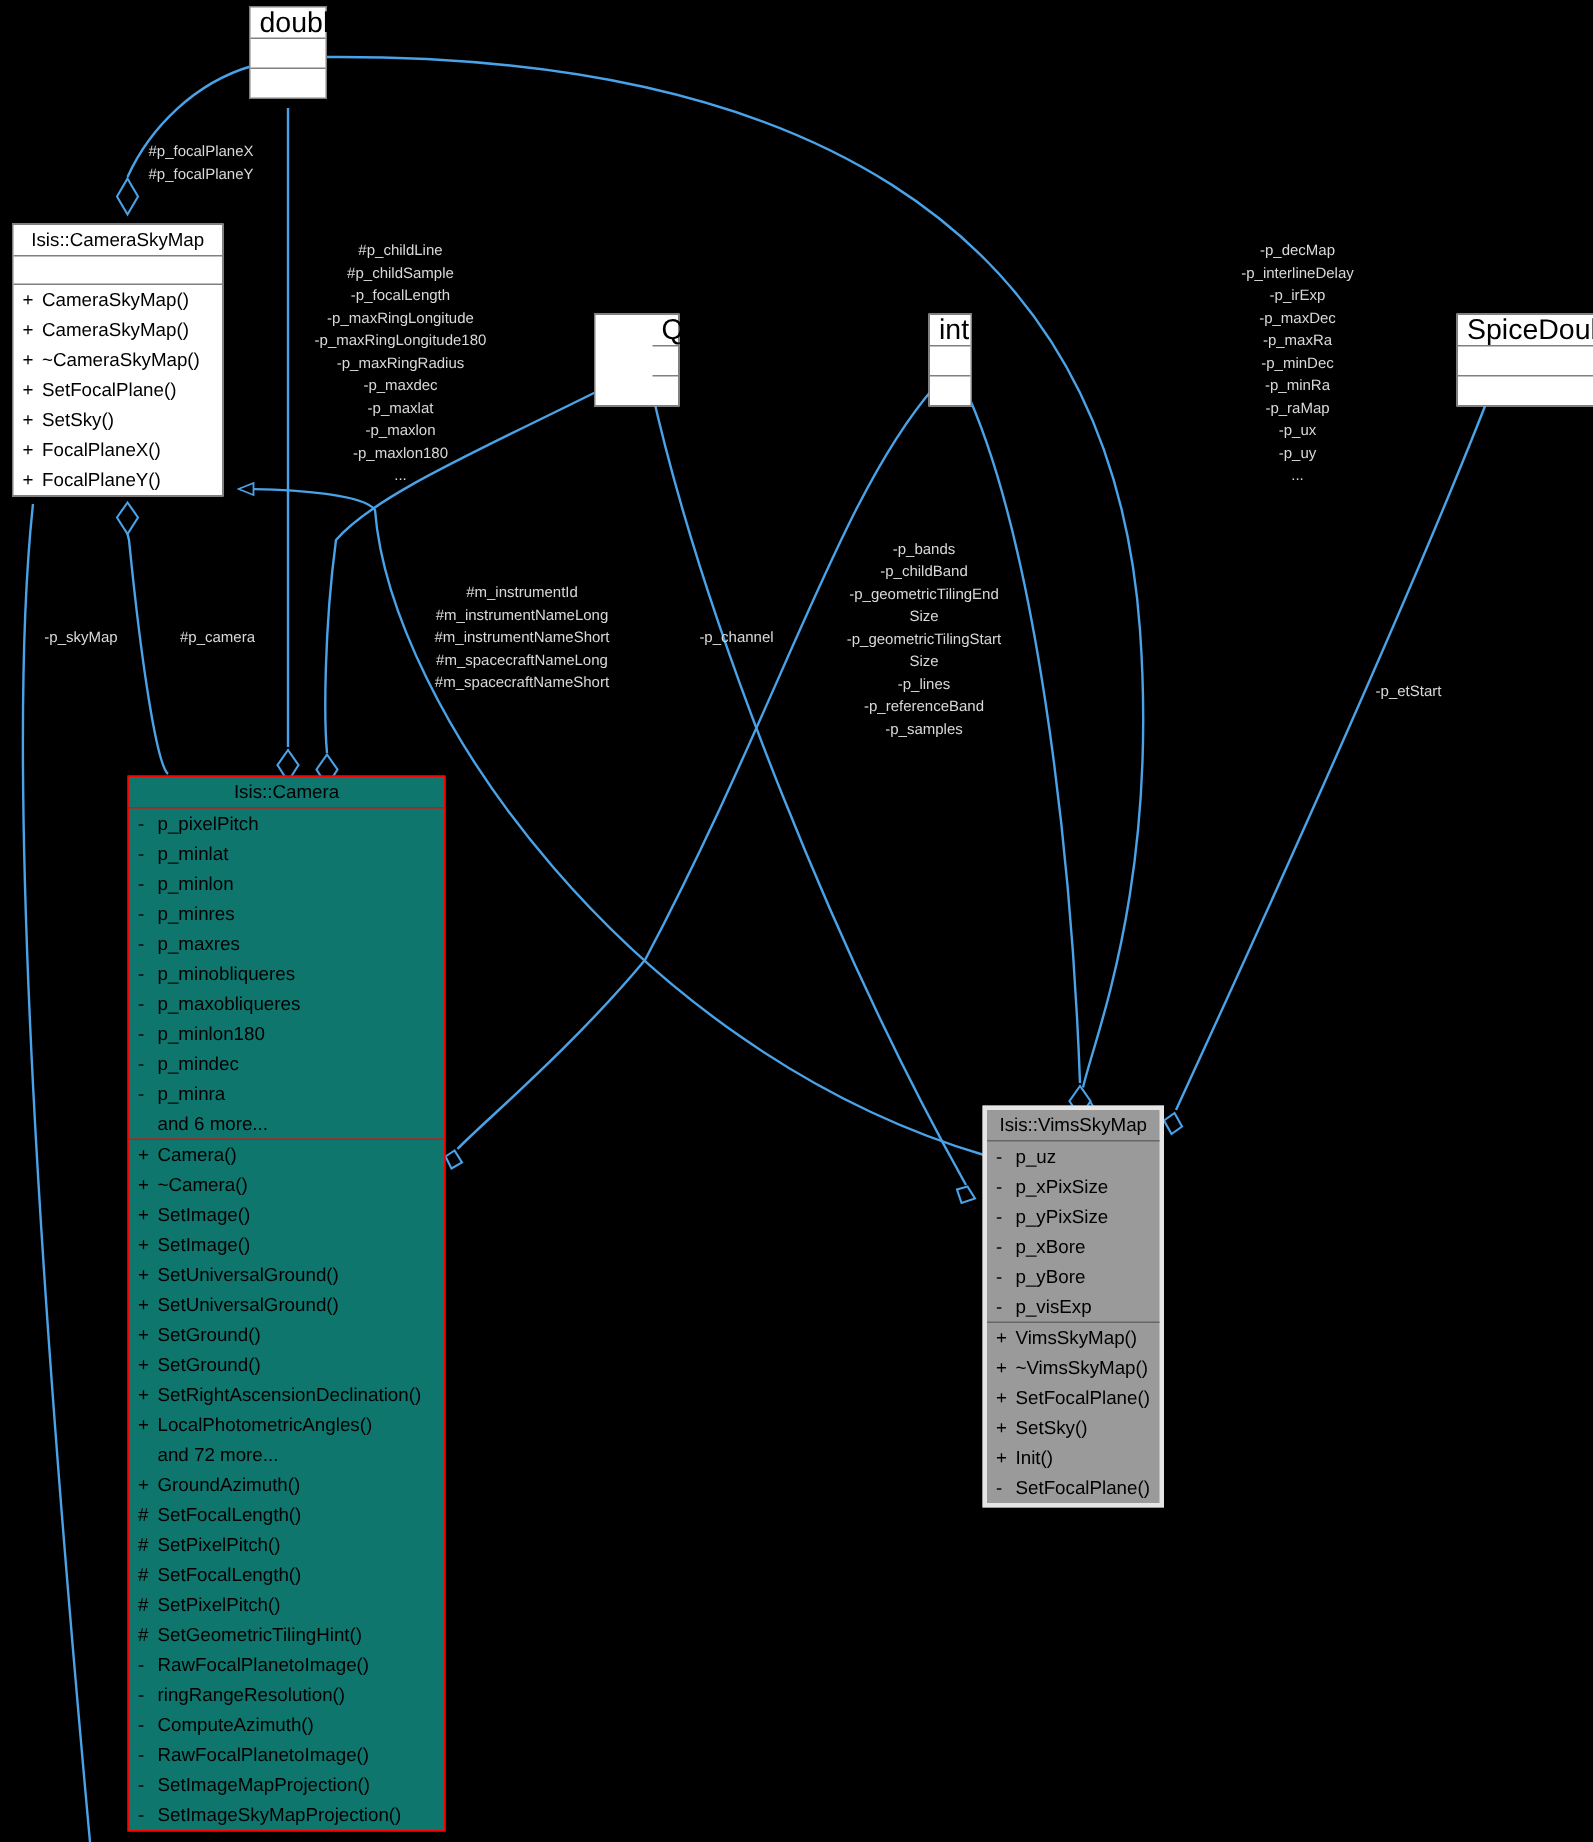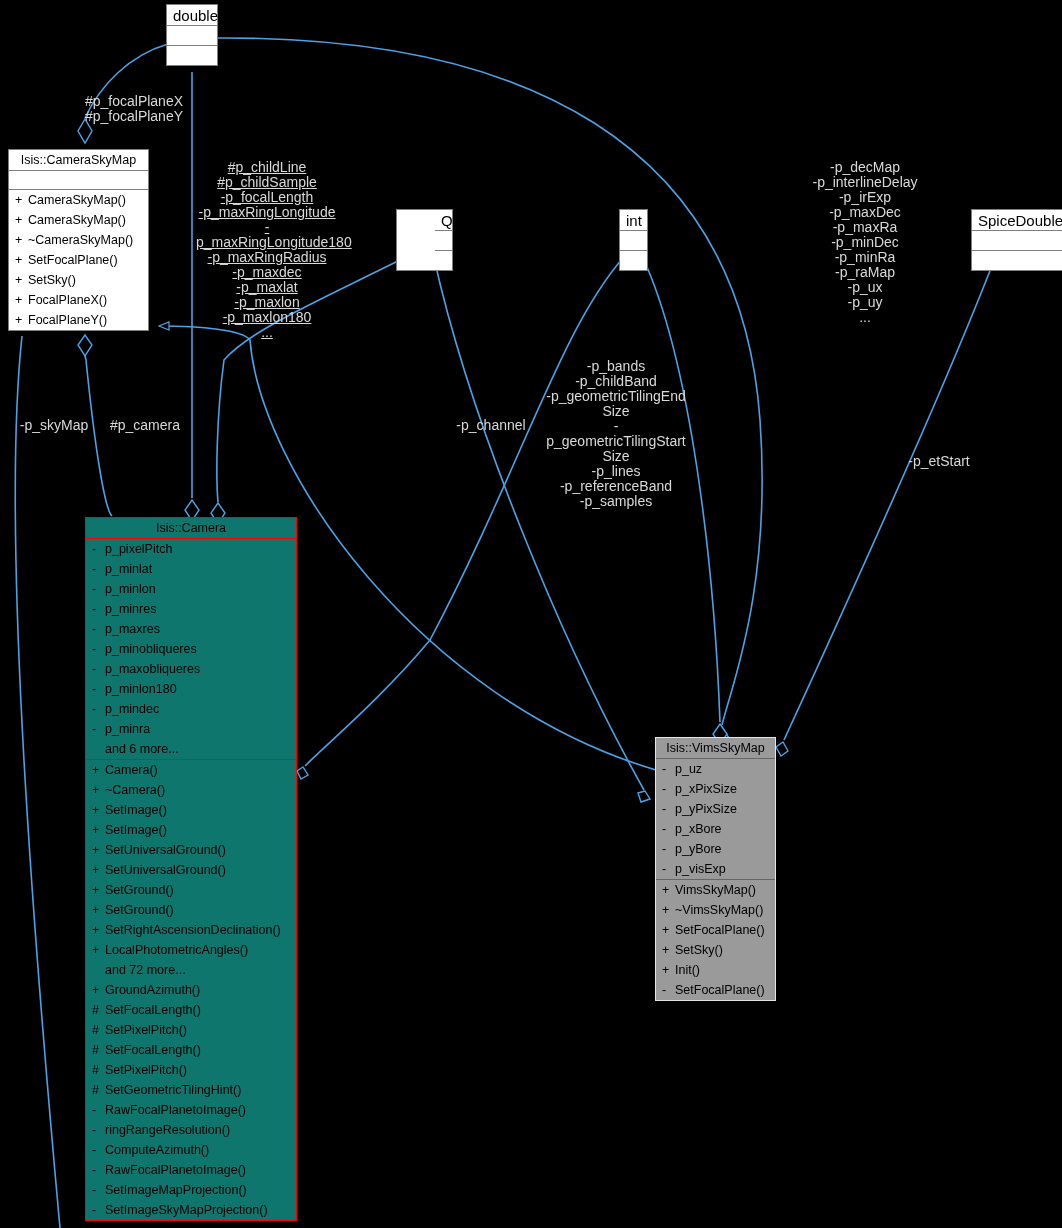--- a/index.html
+++ b/index.html
@@ -53,45 +53,45 @@
   }
   .node .row .vis {
     display: inline-block;
     width: 13px;
     flex: 0 0 13px;
   }
   .node .row .mname { display: inline-block; }
 
   
   .prim .compartment { height: 19px; }
-  .prim .title { font-size: 15px; }
+  .prim .title { font-size: 19px; }
 
   
   .node.hl {
     background: #0f766e;
     border: 1px solid #ff0000;
   }
   .node.hl .title { border-bottom: 1px solid #ff0000; }
   .node.hl .compartment { border-bottom: 1px solid #ff0000; }
   .node.hl .compartment:last-child { border-bottom: none; }
 
   
   .node.gray {
     background: #9a9a9a;
-    border: 1px solid #e5e5e5;
+    border: 3px solid #e5e5e5;
   }
   .node.gray .title { border-bottom: 1px solid #666666; }
   .node.gray .compartment { border-bottom: 1px solid #666666; }
   .node.gray .compartment:last-child { border-bottom: none; }
 
   
   .edge-label {
     position: absolute;
     color: #d9d9d9;
-    font-size: 14px;
+    font-size: 10px;
     line-height: 15px;
     text-align: center;
     white-space: pre-line;
     z-index: 3;
   }
 </style>
 </head>
 <body>
 
 <div id="canvas">
@@ -393,21 +393,21 @@
       <div class="row">
           <span class="vis">-</span>
           <span class="mname">SetFocalPlane()</span>
         </div>
     </div>
   </div>
 
   <div class="edge-label" style="left:74px; top:94px; width:120px;">#p_focalPlaneX
 #p_focalPlaneY</div>
 
-  <div class="edge-label" style="left:196px; top:160px; width:142px;text-decoration:underline;">#p_childLine
+  <div class="edge-label" style="left:196px; top:160px; width:142px;">#p_childLine
 #p_childSample
 -p_focalLength
 -p_maxRingLongitude
 -p_maxRingLongitude180
 -p_maxRingRadius
 -p_maxdec
 -p_maxlat
 -p_maxlon
 -p_maxlon180
 ...</div>
@@ -421,20 +421,25 @@
 -p_minRa
 -p_raMap
 -p_ux
 -p_uy
 ...</div>
 
   <div class="edge-label" style="left:14px; top:418px; width:80px;">-p_skyMap</div>
 
   <div class="edge-label" style="left:105px; top:418px; width:80px;">#p_camera</div>
 
+  <div class="edge-label" style="left:266px; top:388px; width:164px;">#m_instrumentId
+#m_instrumentNameLong
+#m_instrumentNameShort
+#m_spacecraftNameLong
+#m_spacecraftNameShort</div>
 
   <div class="edge-label" style="left:452px; top:418px; width:78px;">-p_channel</div>
 
   <div class="edge-label" style="left:546px; top:359px; width:140px;">-p_bands
 -p_childBand
 -p_geometricTilingEnd
 Size
 -p_geometricTilingStart
 Size
 -p_lines

